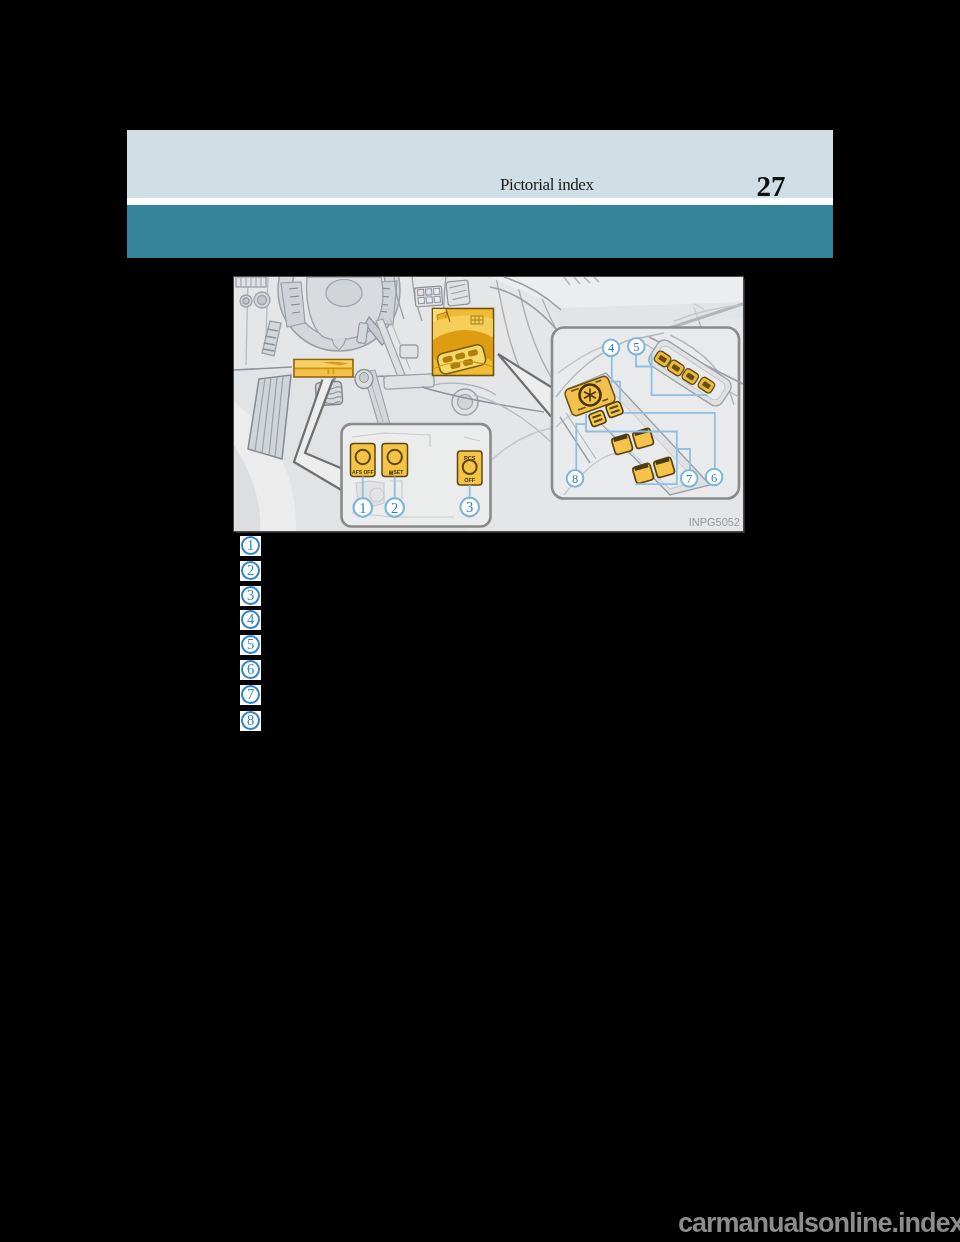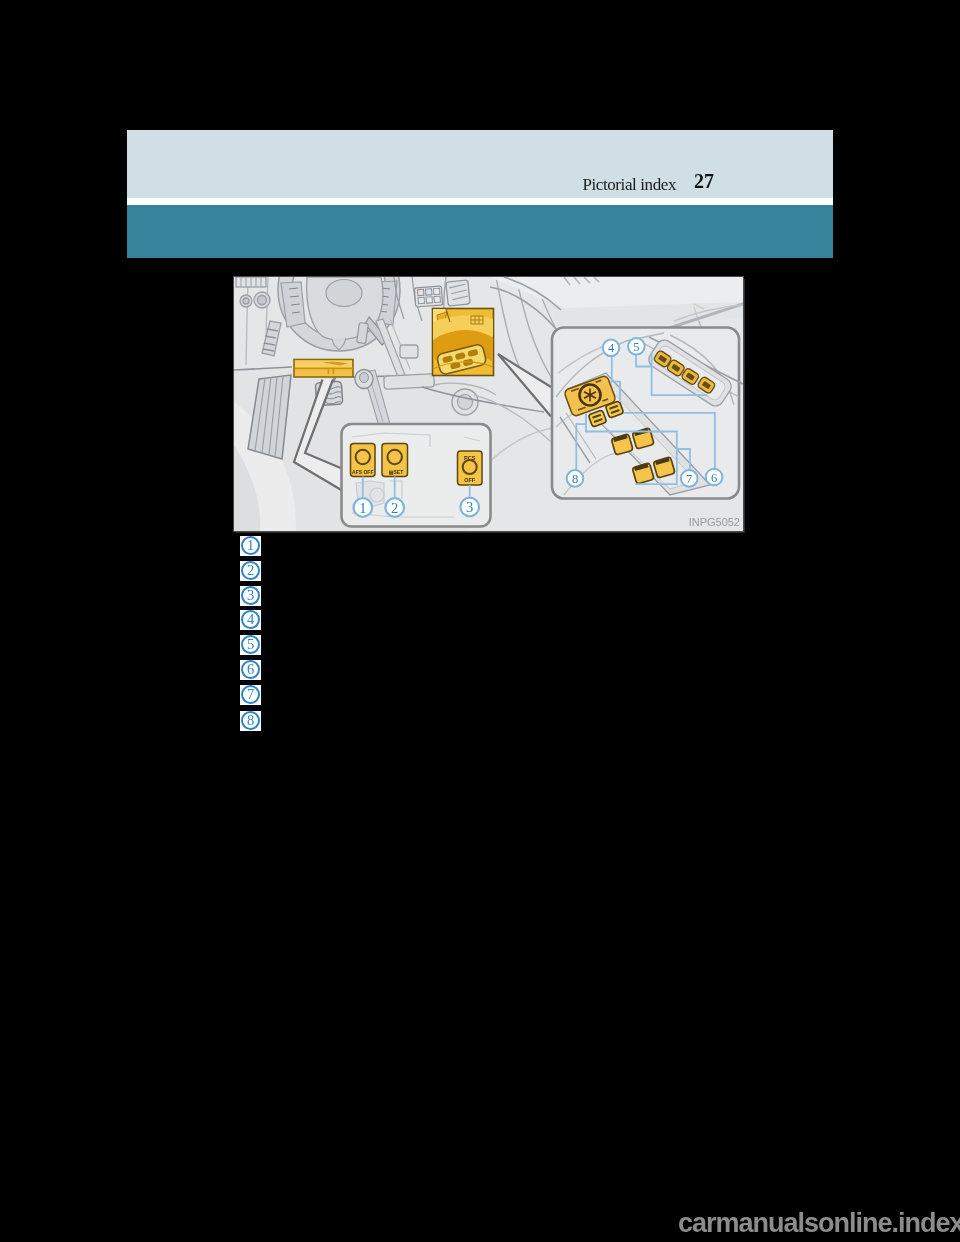--- a/index.html
+++ b/index.html
@@ -1,24 +1,24 @@
 <!DOCTYPE html>
 <html><head>
 <meta charset="utf-8">
 <style>
   html,body{margin:0;padding:0;}
   body{width:960px;height:1242px;background:#000;position:relative;overflow:hidden;
        font-family:"Liberation Sans",sans-serif;}
   .band-light{position:absolute;left:127px;top:130px;width:706px;height:68px;background:#cfdfe5;}
   .band-white{position:absolute;left:127px;top:198px;width:706px;height:7px;background:#ffffff;}
   .band-teal{position:absolute;left:127px;top:205px;width:706px;height:53px;background:#36839c;}
-  .hdr-title{position:absolute;left:500px;top:175px;width:176px;text-align:right;
+  .hdr-title{position:absolute;left:500px;top:175px;width:176px;text-align:left;
      font-family:"Liberation Serif",serif;font-size:17px;letter-spacing:-0.4px;color:#1a1a1a;}
-  .hdr-num{position:absolute;left:694px;top:170px;width:44px;
-     font-family:"Liberation Serif",serif;font-size:20px;font-weight:bold;color:#111;}
+  .hdr-num{position:absolute;left:749px;top:170px;width:44px;text-align:center;
+     font-family:"Liberation Serif",serif;font-size:29px;font-weight:bold;color:#111;}
   .illus{position:absolute;left:234px;top:277px;width:509px;height:254px;background:#e5e6e7;
      outline:1px solid #4a4a4a;box-shadow:2px 2px 0 #2e2e2e;}
   .marker{position:absolute;left:240px;width:21px;height:20px;background:#fff;}
   .mcirc{position:absolute;left:1px;top:0px;width:19px;height:19px;border-radius:50%;
      border:2px solid #2e86c8;box-sizing:border-box;}
   .mnum{position:absolute;left:0;top:1px;width:21px;text-align:center;
      font-family:"Liberation Serif",serif;font-size:14.5px;color:#2e86c8;}
   .wm{position:absolute;left:678px;top:1208px;width:266px;
      font-size:27px;font-weight:bold;color:#8c8c8c;letter-spacing:-1px;}
 </style>

